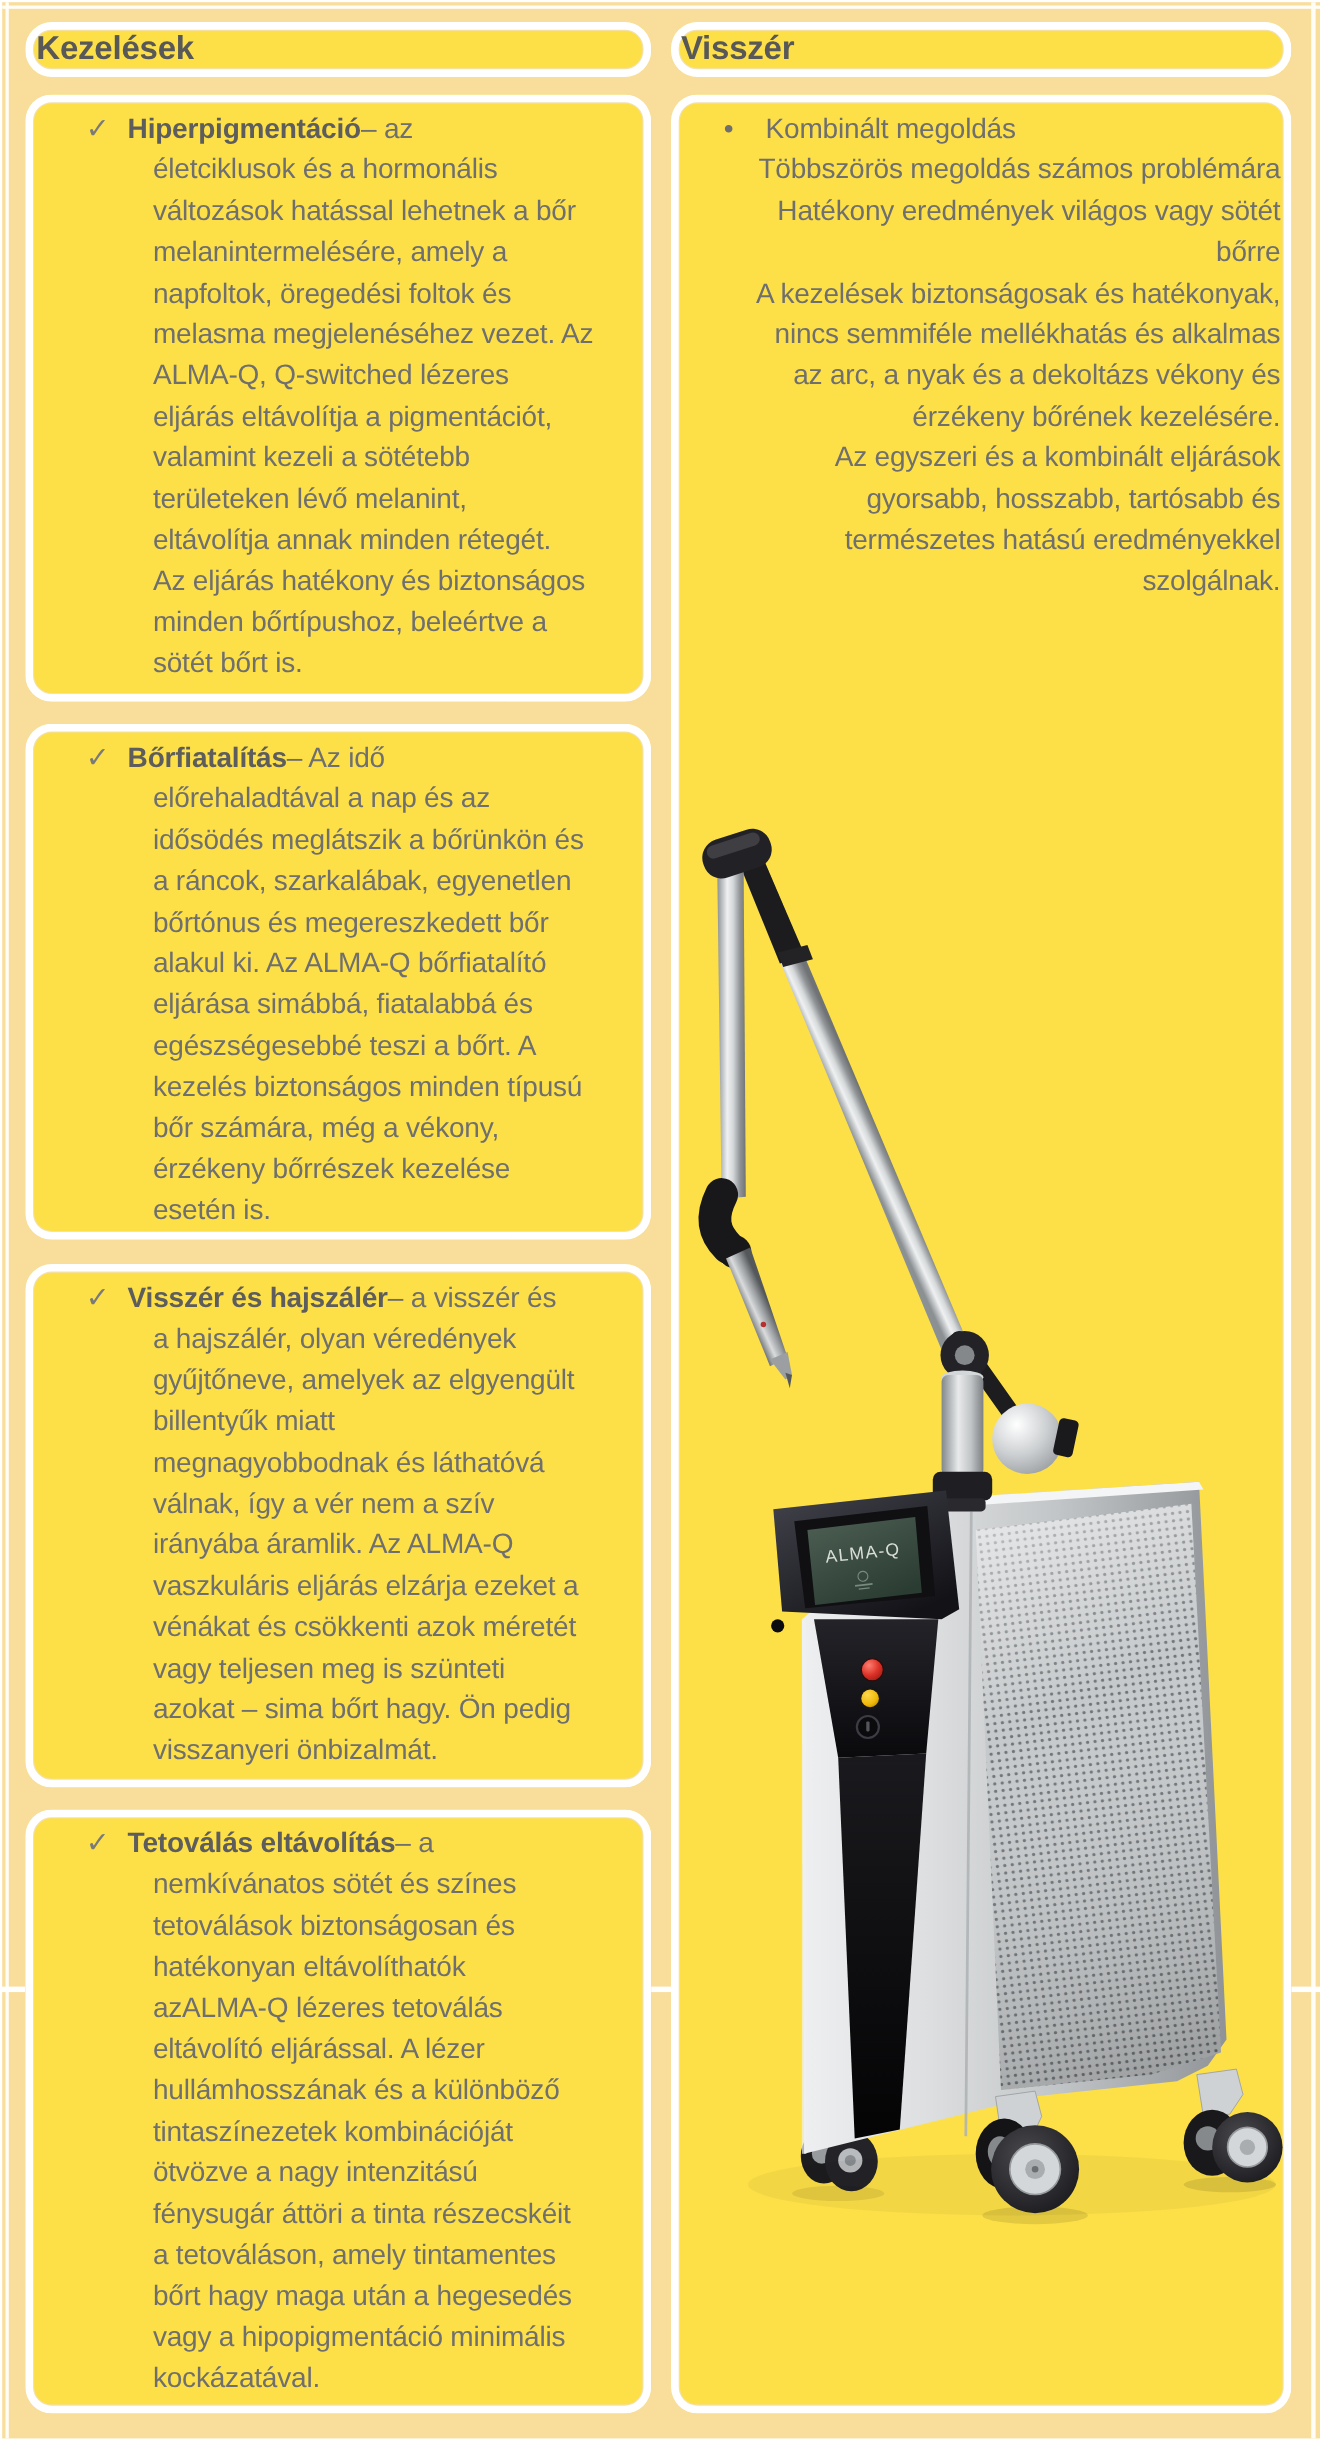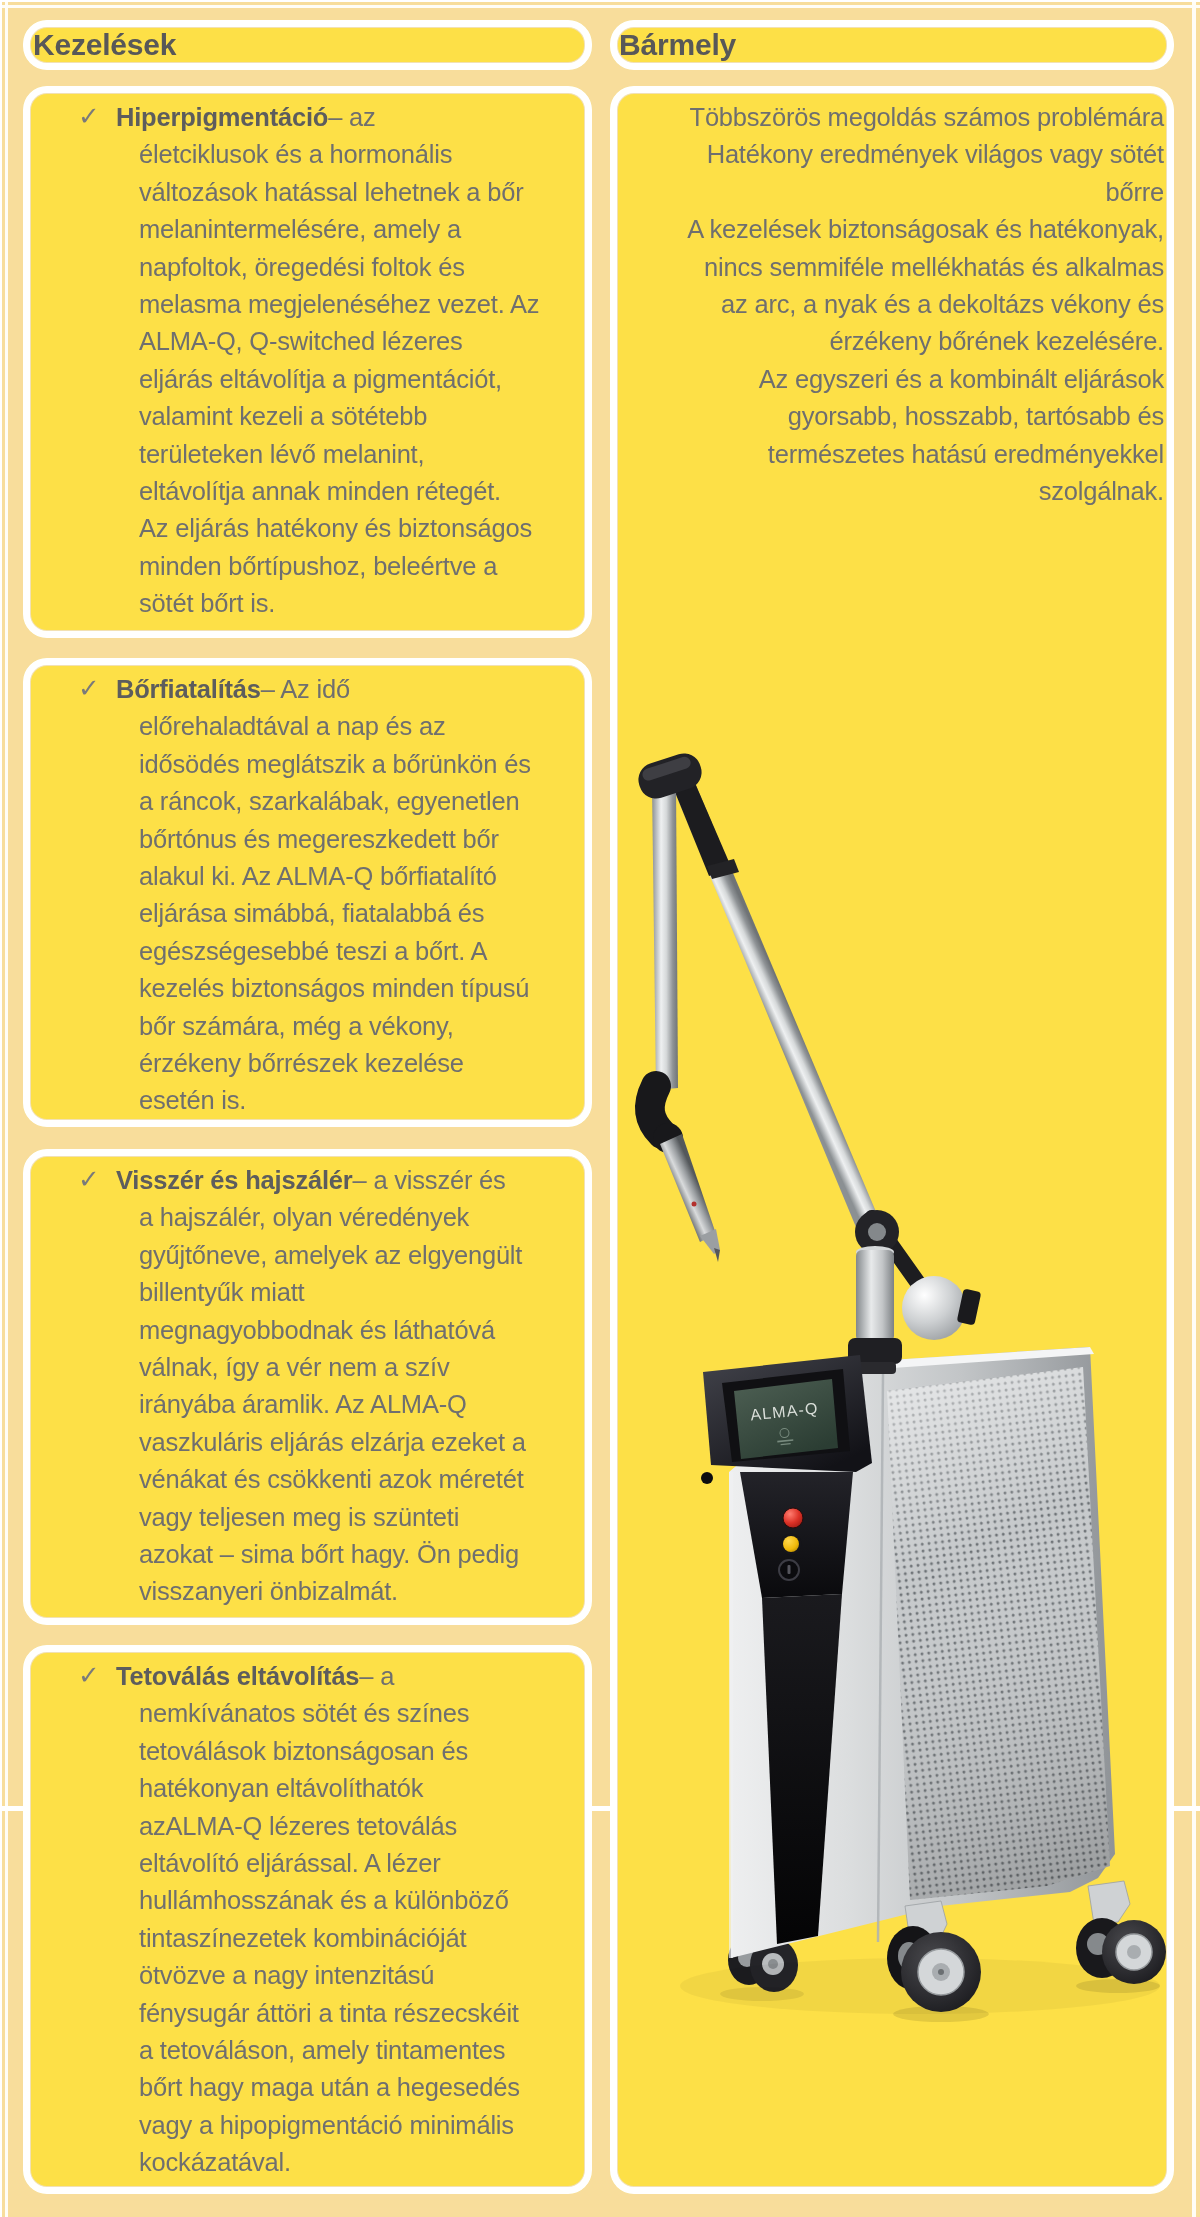--- a/index.html
+++ b/index.html
@@ -42,21 +42,21 @@
   <div class="yellow-field"></div>
   <div class="hairline hl-top"></div>
   <div class="hairline hl-left"></div>
   <div class="hairline hl-right"></div>
   <div class="seam"></div>
 
   <div class="box" id="box-l-header">
     <div class="header-title">Kezelések</div>
   </div>
   <div class="box" id="box-r-header">
-    <div class="header-title">Bármely</div>
+    <div class="header-title">Visszér</div>
   </div>
 
   <div class="box entry" id="box-l1">
     <span class="check">✓</span>
     <div class="entry-text"><b class="entry-title">Hiperpigmentáció</b><span>– az
 életciklusok és a hormonális
 változások hatással lehetnek a bőr
 melanintermelésére, amely a
 napfoltok, öregedési foltok és
 melasma megjelenéséhez vezet. Az
@@ -115,20 +115,21 @@
 ötvözve a nagy intenzitású
 fénysugár áttöri a tinta részecskéit
 a tetováláson, amely tintamentes
 bőrt hagy maga után a hegesedés
 vagy a hipopigmentáció minimális
 kockázatával.</span></div>
   </div>
 
   <div class="box" id="box-r-main" style="overflow:hidden;">
     <div class="benefits">
+      <div class="b-label"><span class="bullet">•</span><span>Kombinált megoldás</span></div>
       <div class="b-desc">Többszörös megoldás számos problémára</div>
       <div class="b-desc">Hatékony eredmények világos vagy sötét
 bőrre</div>
       <div class="b-desc">A kezelések biztonságosak és hatékonyak,
 nincs semmiféle mellékhatás és alkalmas
 az arc, a nyak és a dekoltázs vékony és
 érzékeny bőrének kezelésére.</div>
       <div class="b-desc">Az egyszeri és a kombinált eljárások
 gyorsabb, hosszabb, tartósabb és
 természetes hatású eredményekkel

